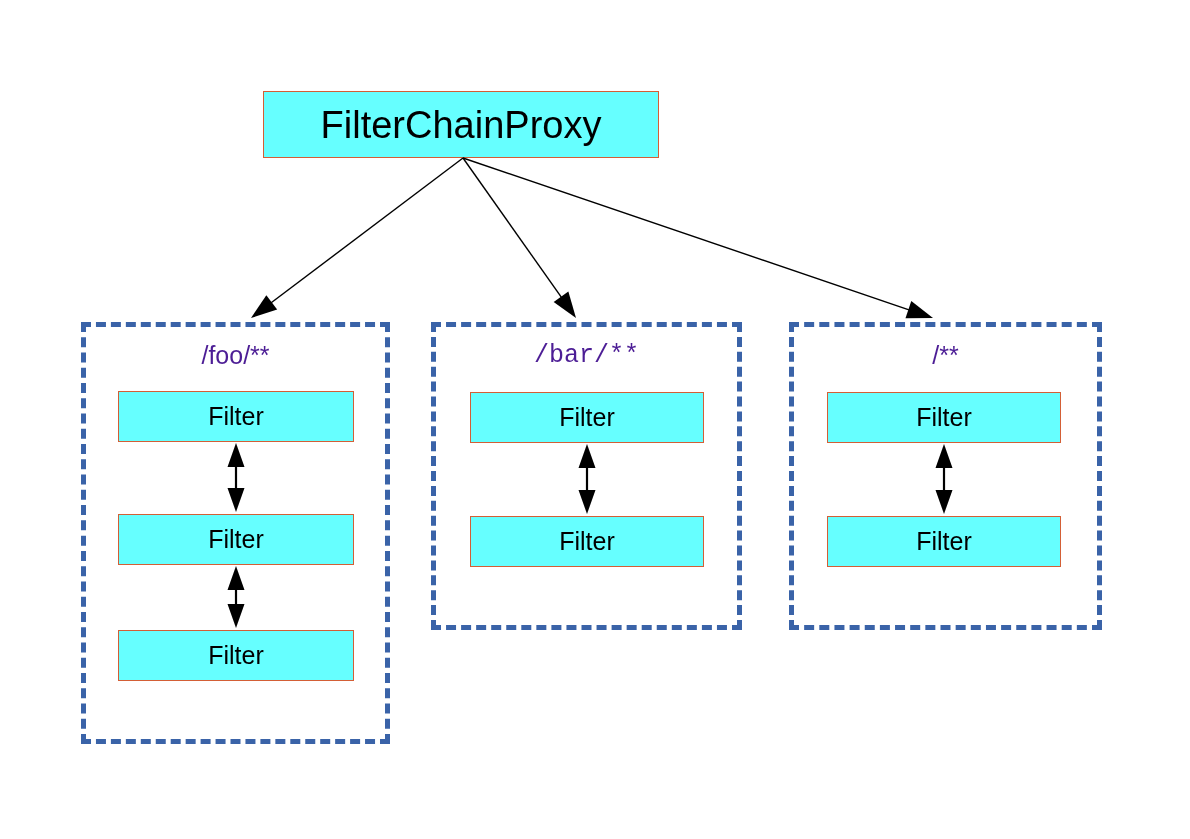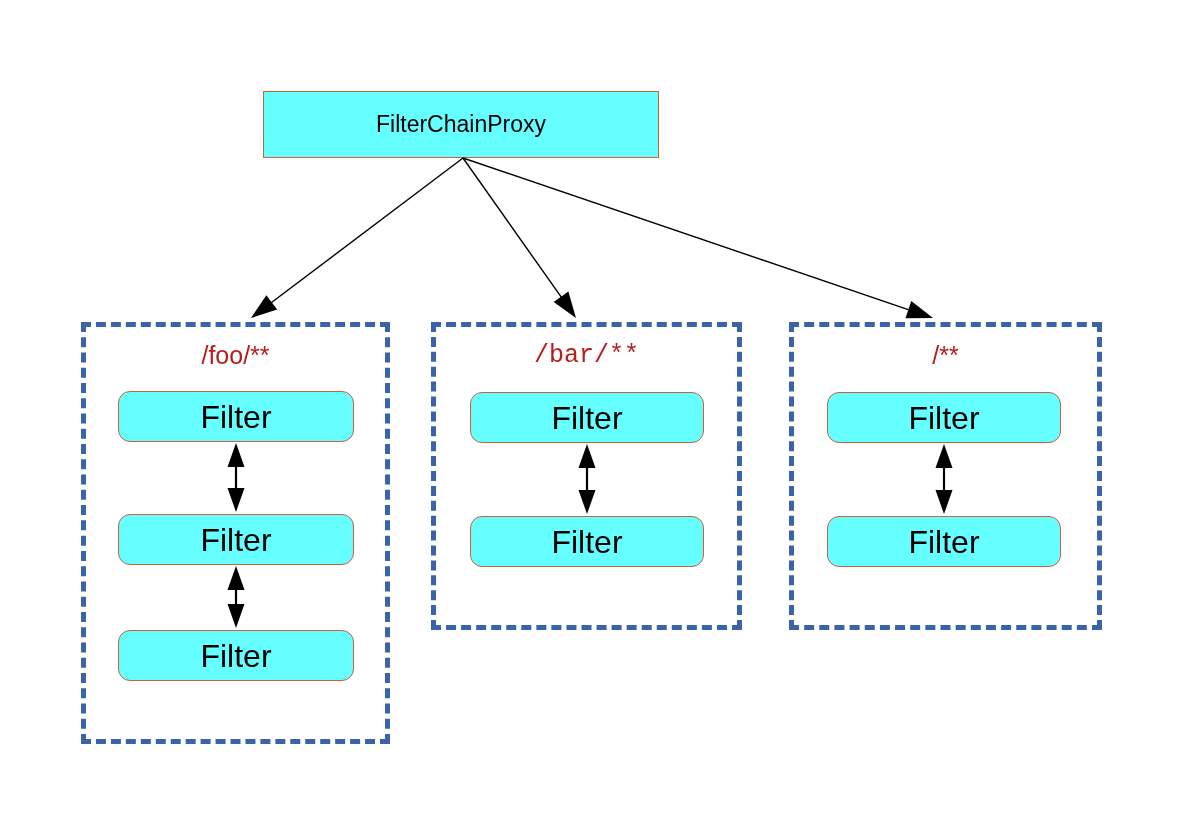--- a/index.html
+++ b/index.html
@@ -27,39 +27,38 @@
     align-items: center;
     justify-content: center;
     color: #000000;
     line-height: 1;
   }
   .proxy-box {
     left: 263px;
     top: 91px;
     width: 396px;
     height: 67px;
-    font-size: 23px;
+    font-size: 38px;
   }
   .filter-box {
-    font-size: 32px;
+    font-size: 25px;
     height: 51px;
-    border-radius: 12px;
   }
   .chain-group {
     position: absolute;
     border: 5px dashed #3a63a8;
     box-sizing: border-box;
     background: transparent;
   }
   .group-label {
     position: absolute;
     width: 100%;
     text-align: center;
     font-size: 25px;
-    color: #b91c1c;
+    color: #4c1d95;
     line-height: 1;
   }
   .svg-layer {
     position: absolute;
     left: 0;
     top: 0;
     width: 1190px;
     height: 839px;
     pointer-events: none;
     overflow: visible;

